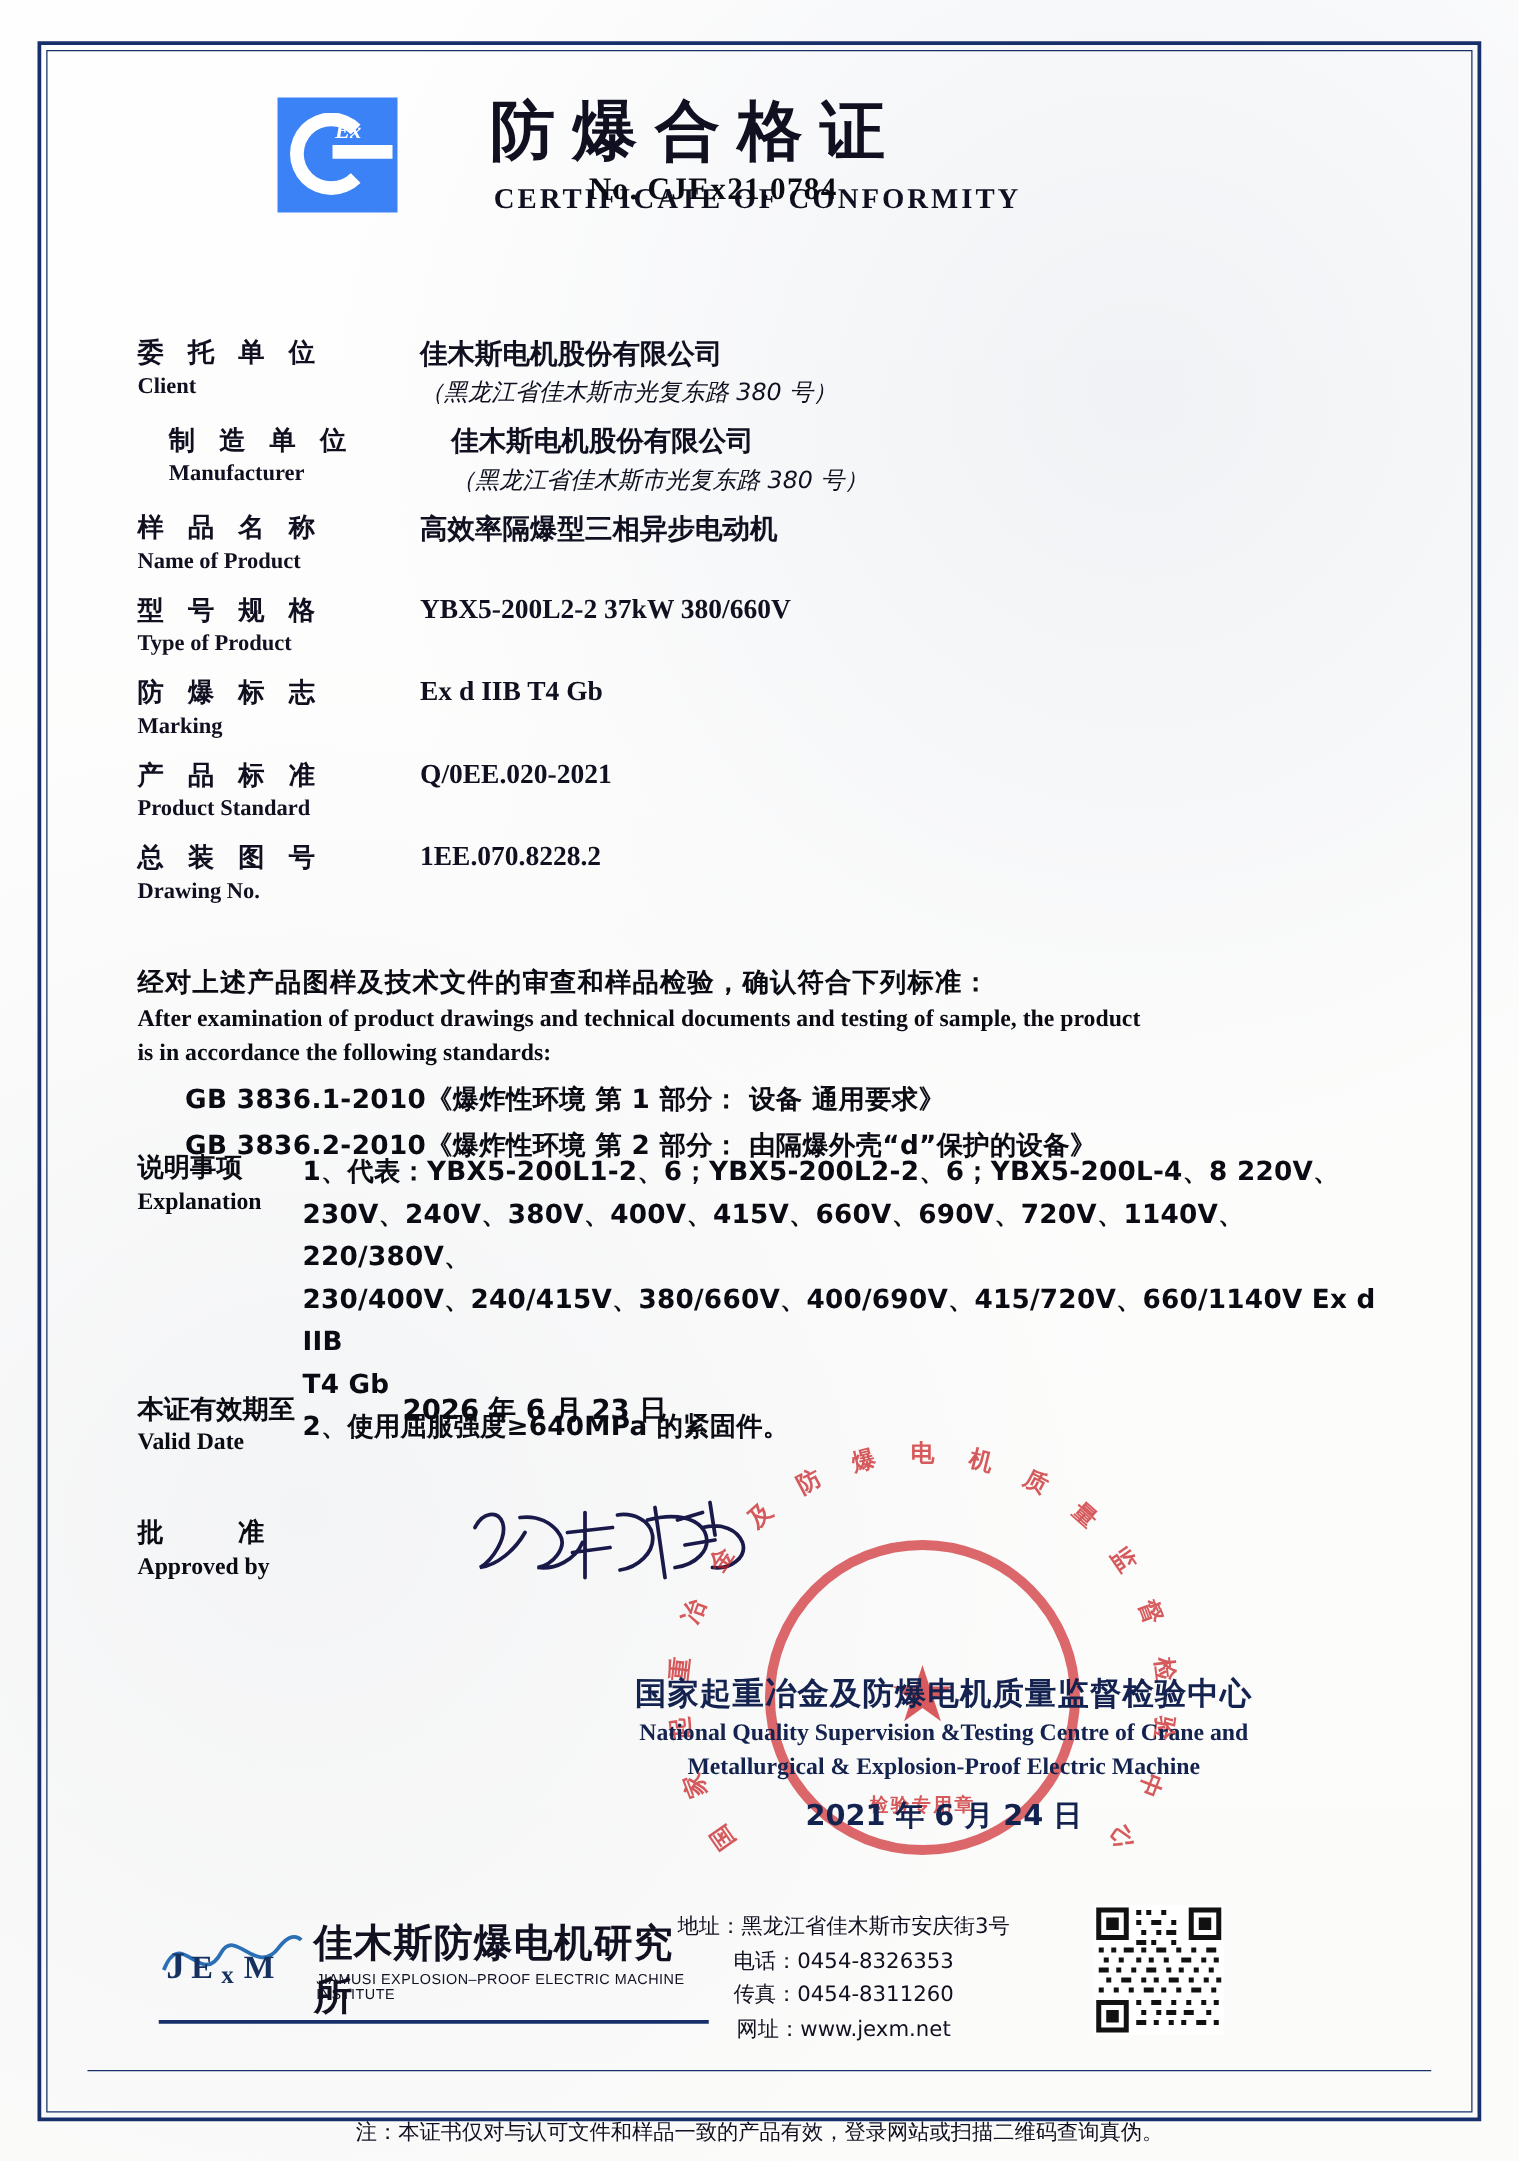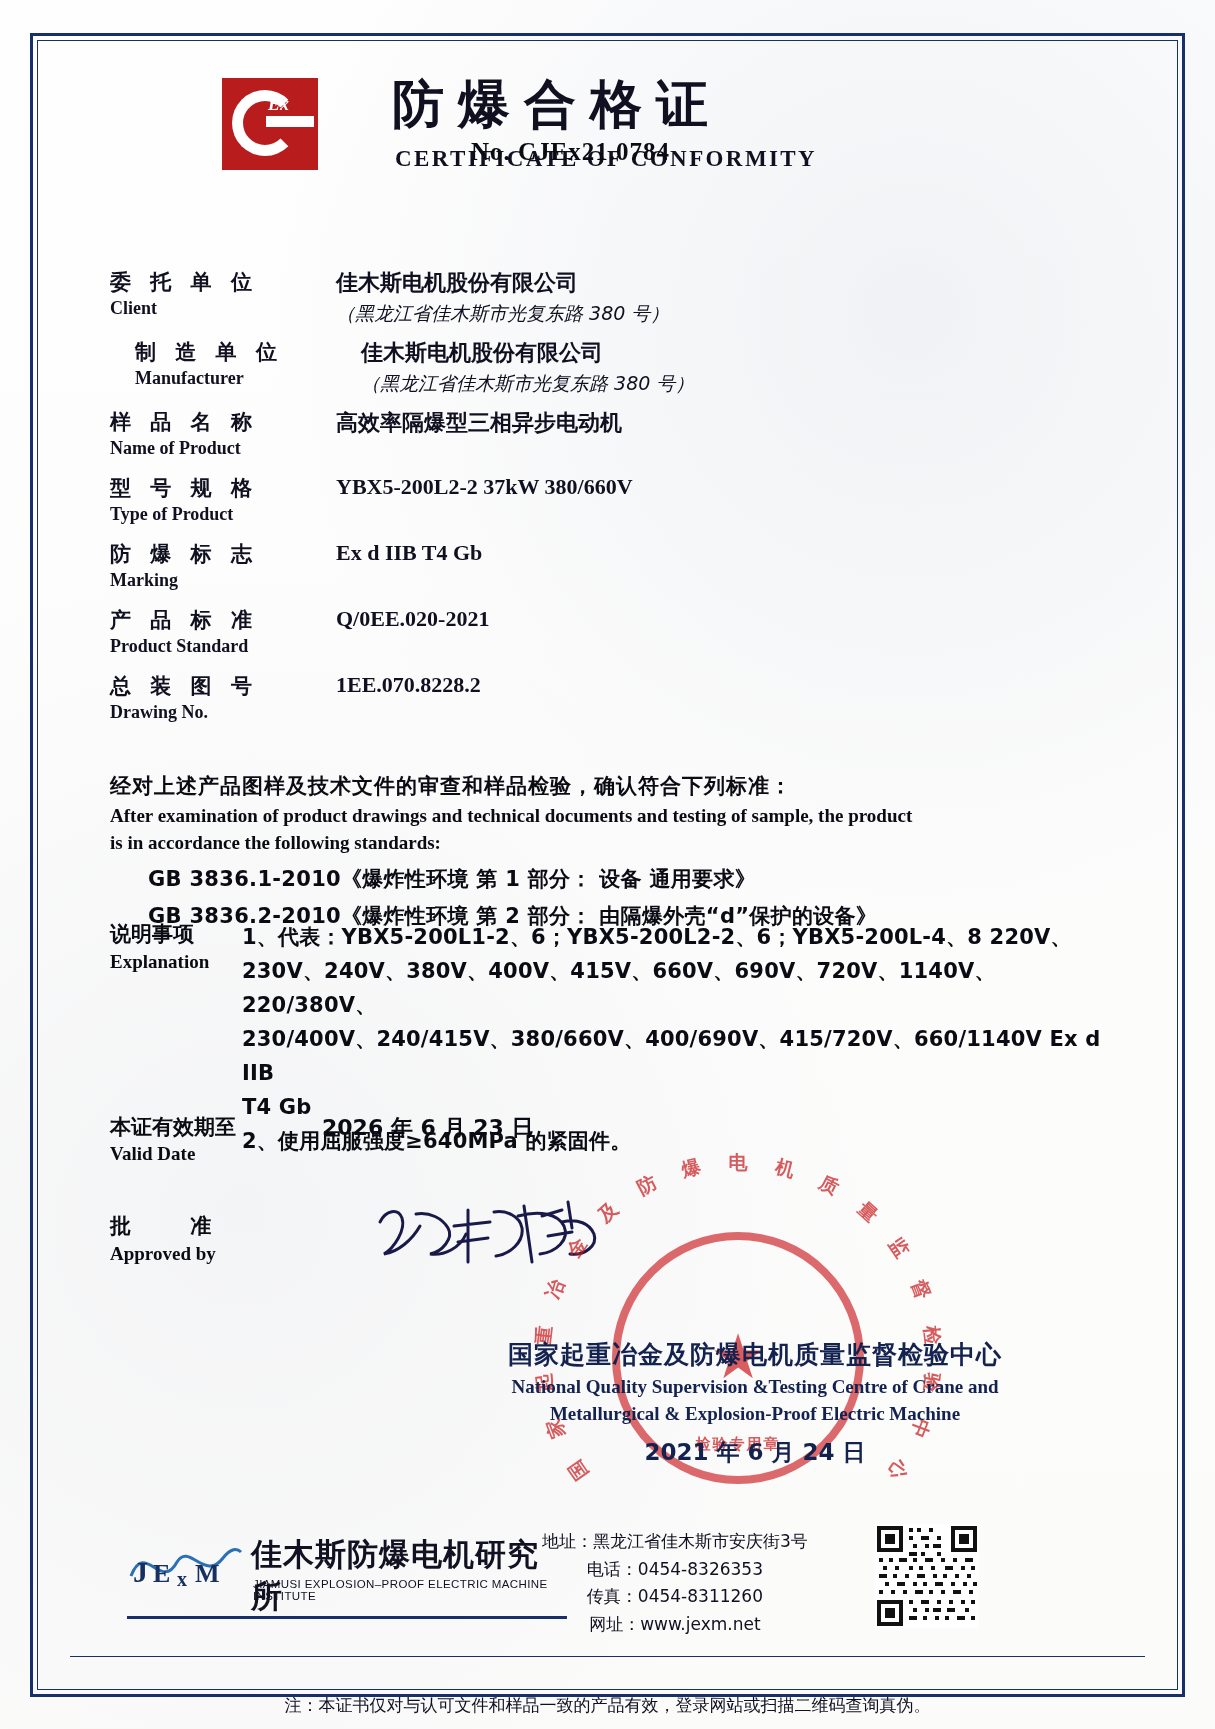--- a/index.html
+++ b/index.html
@@ -52,21 +52,21 @@
   .header {
     position: absolute;
     left: 37px; top: 68px;
     width: 1141px;
     height: 110px;
   }
   .logo-ex {
     position: absolute;
     left: 185px; top: 10px;
     width: 96px; height: 92px;
-    background: #b91c1c;
+    background: #3b82f6;
   }
   .logo-ex .c-shape {
     position: absolute;
     left: 10px; top: 12px;
     width: 66px; height: 66px;
     border: 11px solid #ffffff;
     border-radius: 50%;
     box-sizing: border-box;
     border-right-color: transparent;
   }

